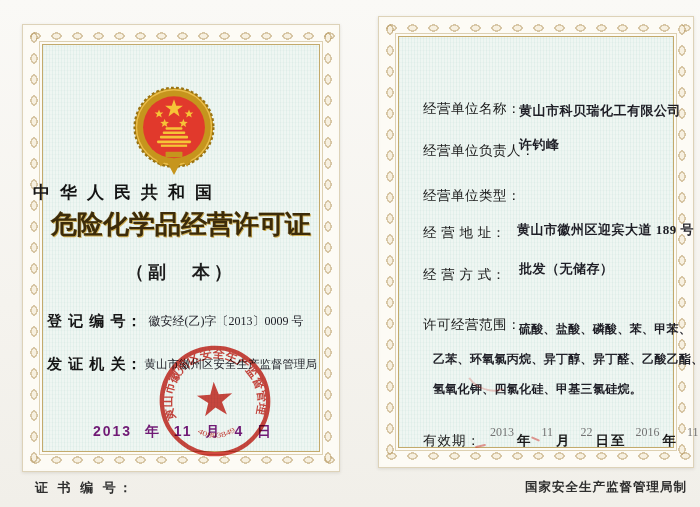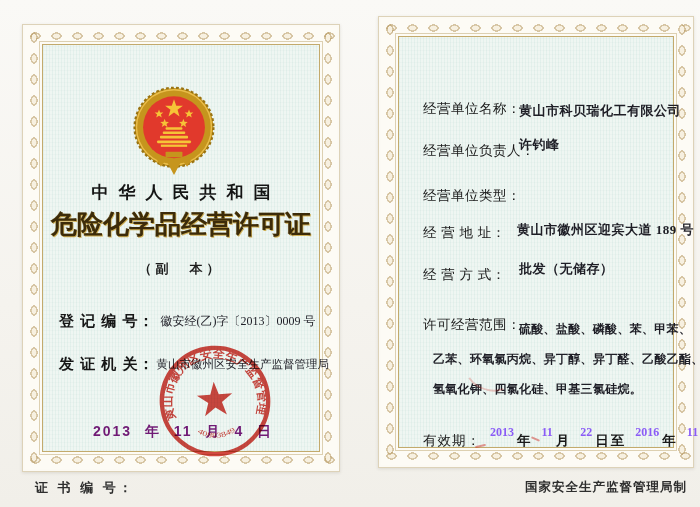--- a/index.html
+++ b/index.html
@@ -44,31 +44,31 @@
       repeating-linear-gradient(90deg, rgba(120,190,178,.10) 0 1px, rgba(0,0,0,0) 1px 3px),
       repeating-linear-gradient(0deg,  rgba(190,215,205,.10) 0 1px, rgba(0,0,0,0) 1px 4px);
   }
 
   .heiti { font-family:"Liberation Sans","DejaVu Sans",sans-serif; }
   .song  { font-family:"Liberation Serif","DejaVu Serif",serif; }
 
   
   .emblem { position:absolute; left:108px; top:61px; width:86px; height:90px; }
 
-  .country { position:absolute; left:0; right:0; top:156px; text-align:center;
+  .country { position:absolute; left:0; right:0; top:156px; 
     font-size:17px; font-weight:900; color:#141414;
     letter-spacing:10px; text-indent:10px; }
   .cert-title { position:absolute; left:0; right:0; top:182px; text-align:center;
     font-size:26px; font-weight:bold; color:#3c2b09; letter-spacing:0px;
     font-family:"Liberation Serif","DejaVu Serif",serif;
     text-shadow:0.7px 0.7px 0 rgba(203,164,60,.85), -0.5px -0.5px 0 rgba(110,85,25,.6); }
   .copy-type { position:absolute; left:0; right:0; top:235px; text-align:center;
-    font-size:13px; font-weight:bold; color:#1d1d1d; letter-spacing:4px; }
-
-  .lrow { position:absolute; left:36px; white-space:nowrap; }
+    font-size:18px; font-weight:bold; color:#1d1d1d; letter-spacing:4px; }
+
+  .lrow { position:absolute; left:24px; white-space:nowrap; }
   .lrow-reg    { top:287px; }
   .lrow-issuer { top:330px; }
   .llabel { display:inline-block; font-size:15px; font-weight:bold; color:#161616; letter-spacing:1px; }
   .lvalue { display:inline-block; font-size:12px; color:#22222a; vertical-align:1px; }
   .lrow-reg .lvalue { margin-left:6px; }
   .lrow-issuer .lvalue { margin-left:2px; font-size:11.5px; letter-spacing:0; }
 
   .issue-date { position:absolute; left:40px; width:240px; top:398px; text-align:center;
     font-size:14px; font-weight:bold; color:#701a75; word-spacing:7px; letter-spacing:2px; }
 
@@ -80,22 +80,22 @@
   .rlabel { font-size:13.5px; font-weight:normal; color:#191919; letter-spacing:0.5px; }
   .rvalue { font-size:13px; font-weight:600; color:#1e1e26;
     font-family:"Liberation Serif","DejaVu Serif",serif; letter-spacing:0.5px; }
 
   .scope-line { position:absolute; font-size:12px; font-weight:600; color:#1e1e26;
     font-family:"Liberation Serif","DejaVu Serif",serif; white-space:nowrap; letter-spacing:0.3px; }
 
   .validity { position:absolute; left:44px; top:414px; white-space:nowrap; }
   .validity .rlabel { letter-spacing:1px; }
   .vseg { display:inline-block; margin-left:9px; }
-  .vseg .num { position:relative; top:-9px; font-size:12px; font-weight:700;
-    font-family:"Liberation Serif","DejaVu Serif",serif; color:#8b5cf6; margin-right:3px;margin-top:7px; }
+  .vseg .num { position:relative; top:-9px; font-size:12px; font-weight:400;
+    font-family:"Liberation Serif","DejaVu Serif",serif; color:#737373; margin-right:3px;margin-top:7px; }
   .vseg .unit { font-size:13.5px; font-weight:bold; color:#191919; letter-spacing:2px; }
 
   .bleed { position:absolute; background:rgba(208,52,44,.5); border-radius:2px; z-index:2; }
   .bleed-arc { position:absolute; width:46px; height:34px; border:2px solid transparent;
     border-bottom-color:rgba(208,52,44,.25); border-radius:50%; transform:rotate(18deg); z-index:2; }
 
   
   .footer-left { position:absolute; left:35px; top:479px; font-size:13px; font-weight:bold;
     color:#2e2e2e; letter-spacing:3px; }
   .footer-right { position:absolute; right:13px; top:479px; font-size:12.5px; font-weight:bold;

